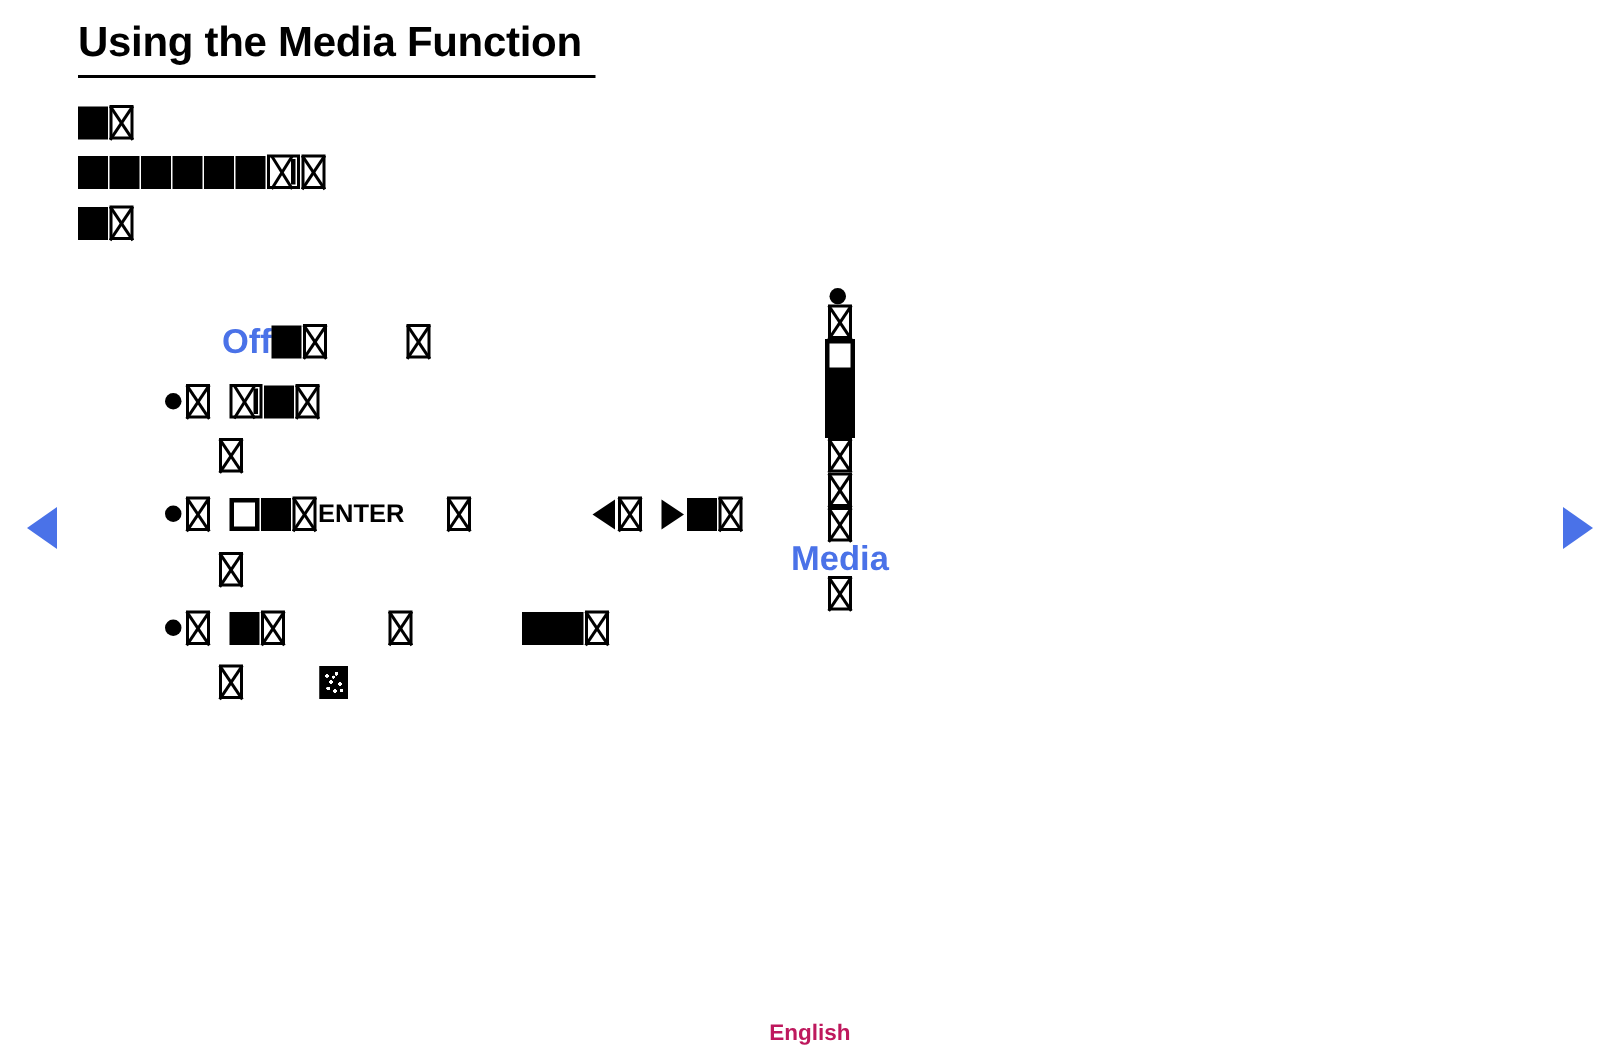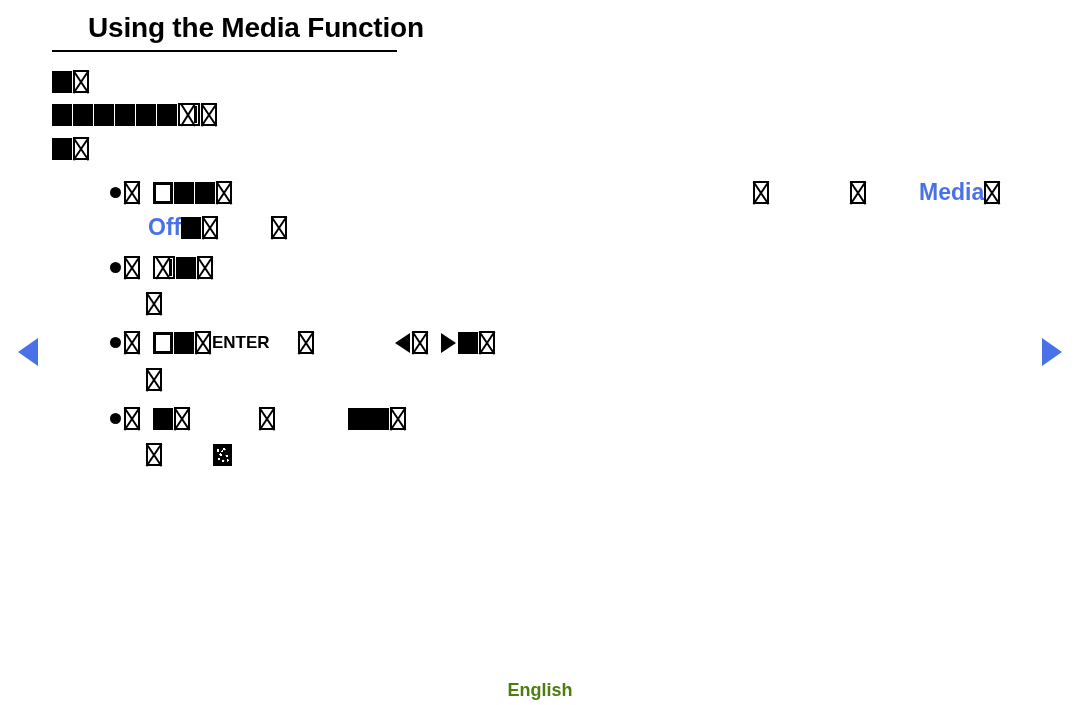--- a/index.html
+++ b/index.html
@@ -21,21 +21,20 @@
   
   .page-title {
     position: absolute;
     left: 52px;
     top: 12px;
     font-size: 28px;
     font-weight: bold;
     letter-spacing: -0.2px;
     color: #000;
     white-space: nowrap;
-    margin-left: 36px;
   }
   .title-rule {
     position: absolute;
     left: 52px;
     top: 50px;
     width: 345px;
     height: 2px;
     background: #000;
   }
 
@@ -196,23 +195,23 @@
     border-left: 20px solid #4a72e8;
   }
 
   
   .footer-lang {
     position: absolute;
     left: 0;
     right: 0;
     top: 680px;
     text-align: center;
-    font-size: 18px;
+    font-size: 15px;
     font-weight: bold;
-    color: #4d7c0f;
+    color: #be185d;
   }
 </style>
 </head>
 <body>
 
 <div class="page-title">Using the Media Function</div>
 <div class="title-rule"></div>
 
 <div class="row" style="left:52px; top:70px;">
   <span class="tofu solid"></span>
@@ -230,21 +229,21 @@
       <span class="bar"></span>
     </span>
   <span class="tofu xbox"></span>
 </div>
 
 <div class="row" style="left:52px; top:137px;">
   <span class="tofu solid"></span>
   <span class="tofu xbox"></span>
 </div>
 
-<div class="row" style="left:110px; top:181px; width:900px;">
+<div class="row" style="left:110px; top:192px; width:900px;flex-direction:column;">
   <span class="bullet-dot"></span>
   <span class="tofu xbox"></span>
   <span class="gap-sm"></span>
   <span class="tofu hollow"></span>
   <span class="tofu solid"></span>
   <span class="tofu solid"></span>
   <span class="tofu xbox"></span>
   <span style="width:520px; flex:none;"></span>
   <span class="tofu xbox"></span>
   <span class="gap-xl"></span>

